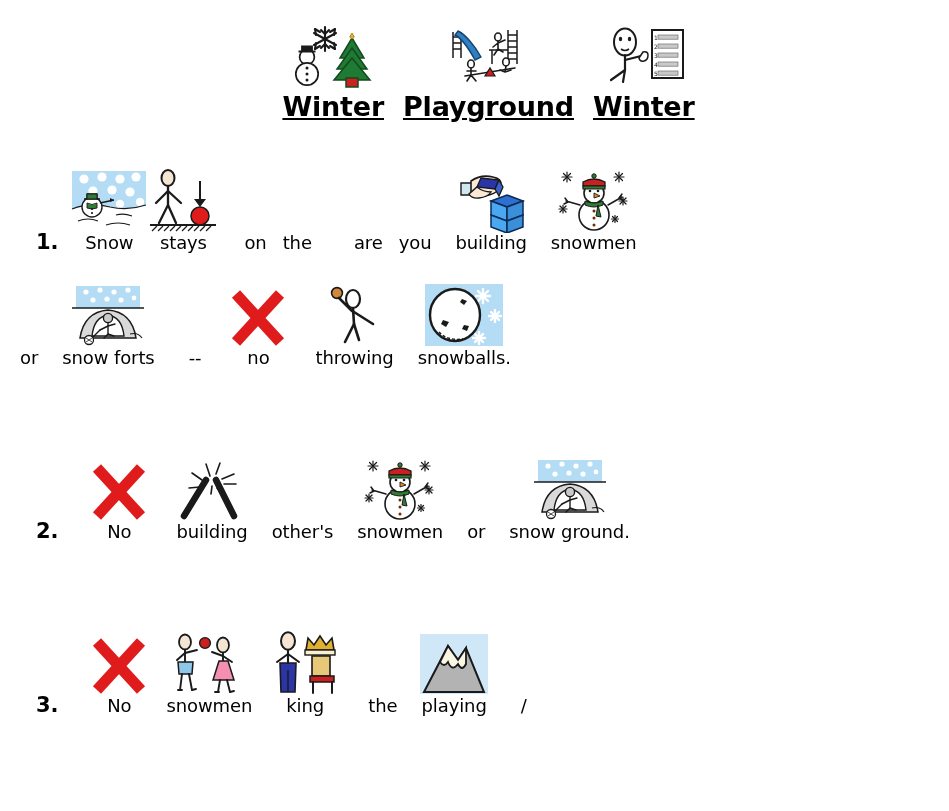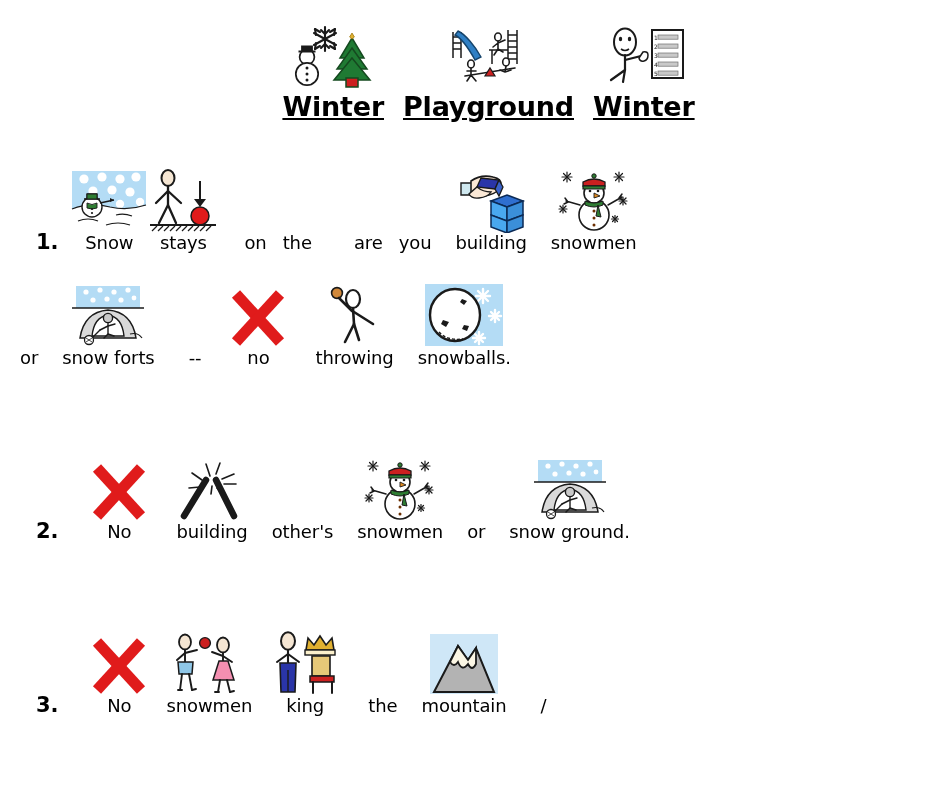--- a/index.html
+++ b/index.html
@@ -783,21 +783,21 @@
       <div class="sp-sm"></div>
 
       <div class="token">
         <div class="pic">
           <svg width="72" height="64" viewBox="0 0 72 64">
             <rect x="2" y="2" width="68" height="60" fill="#cfe7f7"></rect>
             <path d="M6 60 L30 14 L40 28 L48 16 L66 60 Z" fill="#b3b3b3" stroke="#1a1a1a" stroke-width="2"></path>
             <path d="M30 14 L22 30 Q26 36 30 30 Q34 40 40 32 Q44 40 48 32 L48 16 L40 28 Z" fill="#fbf6e4" stroke="#1a1a1a" stroke-width="1.8"></path>
           </svg>
         </div>
-        <div class="word">mountain</div>
+        <div class="word">playing</div>
       </div>
 
       <div class="sp-md"></div>
 
       <div class="token">
         <div class="pic empty"></div>
         <div class="word">/</div>
       </div>
 
       <div class="sp-md"></div>

